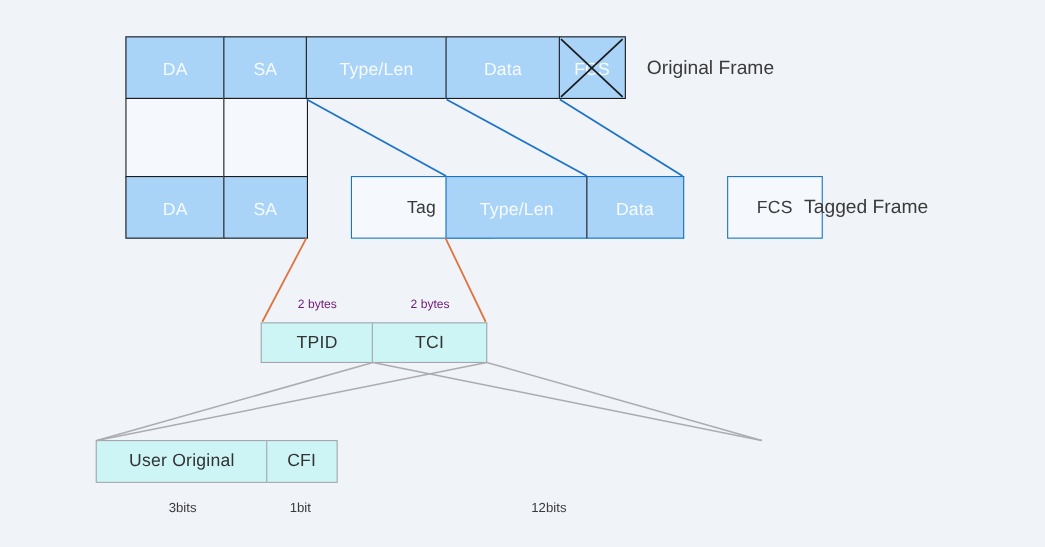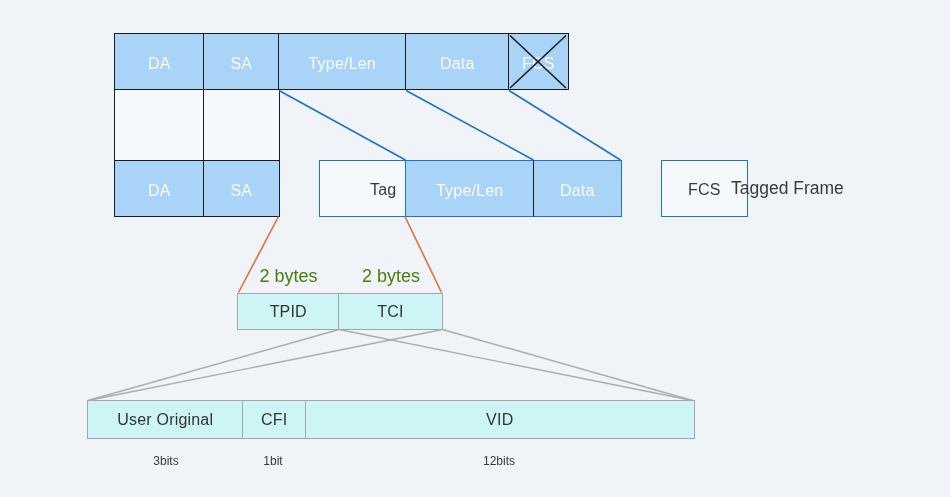--- a/index.html
+++ b/index.html
@@ -23,21 +23,21 @@
   .cell.light{background:var(--cell-light);color:var(--text-dark);padding-top:2px;margin-left:41px;}
   .cell.cyan{background:var(--cell-cyan);color:#333;border-color:var(--border-gray);border-width:1.5px;}
   .cell.blue-border{border-color:var(--border-blue);}
   .cell.black-left{border-left-color:var(--border-dark);}
   .empty{background:var(--cell-light);}
   .frame-label{
     position:absolute;display:flex;align-items:center;font-size:17.5px;color:var(--text-dark);
   }
   .small-label{
     position:absolute;display:flex;align-items:center;justify-content:center;
-    font-size:18px;color:#4d7c0f;
+    font-size:11px;color:#701a75;
   }
   .bits-label{
     position:absolute;display:flex;align-items:center;justify-content:center;
     font-size:12px;color:var(--text-dark);
   }
   svg.lines{position:absolute;left:0;top:0;z-index:6;pointer-events:none;}
   .ln-blue{stroke:var(--border-blue);stroke-width:1.6;}
   .ln-dark{stroke:var(--border-dark);stroke-width:1.6;}
   .ln-orange{stroke:var(--line-orange);stroke-width:1.6;}
   .ln-gray{stroke:var(--line-gray);stroke-width:1.4;}
@@ -45,41 +45,41 @@
 </head>
 <body>
 
 <div class="stage">
 
   <div class="cell blue" style="left:114px;top:33px;width:90.5px;height:57px">DA</div>
   <div class="cell blue" style="left:203px;top:33px;width:76.5px;height:57px">SA</div>
   <div class="cell blue" style="left:278px;top:33px;width:128.5px;height:57px">Type/Len</div>
   <div class="cell blue" style="left:405px;top:33px;width:104.5px;height:57px">Data</div>
   <div class="cell blue" style="left:508px;top:33px;width:60.5px;height:57px">FCS</div>
+  <div class="frame-label" style="left:588px;top:33px;height:57px">Original Frame</div>
 
   <div class="cell empty" style="left:114px;top:88.5px;width:90.5px;height:73px"></div>
   <div class="cell empty" style="left:203px;top:88.5px;width:76.5px;height:73px"></div>
 
   <div class="cell blue" style="left:114px;top:160px;width:90.5px;height:57px">DA</div>
   <div class="cell blue" style="left:203px;top:160px;width:76.5px;height:57px">SA</div>
   <div class="cell light blue-border" style="left:278px;top:160px;width:128.5px;height:57px">Tag</div>
   <div class="cell blue blue-border" style="left:405px;top:160px;width:129.5px;height:57px">Type/Len</div>
   <div class="cell blue blue-border black-left" style="left:533px;top:160px;width:88.5px;height:57px">Data</div>
   <div class="cell light blue-border" style="left:620px;top:160px;width:86.5px;height:57px">FCS</div>
   <div class="frame-label" style="left:731px;top:160px;height:57px">Tagged Frame</div>
 
   <div class="small-label" style="left:238px;top:266px;width:101px;height:21px">2 bytes</div>
   <div class="small-label" style="left:339px;top:266px;width:104px;height:21px">2 bytes</div>
 
   <div class="cell cyan" style="left:237px;top:293px;width:102.5px;height:37px">TPID</div>
   <div class="cell cyan" style="left:338px;top:293px;width:105px;height:37px">TCI</div>
 
   <div class="cell cyan" style="left:87px;top:400px;width:156.5px;height:39px">User Original</div>
   <div class="cell cyan" style="left:242px;top:400px;width:64.5px;height:39px">CFI</div>
-  <div class="cell cyan" style="left:305px;top:400px;width:389.5px;height:39px">VID</div>
 
   <div class="bits-label" style="left:116px;top:450px;width:100px;height:22px">3bits</div>
   <div class="bits-label" style="left:223px;top:450px;width:100px;height:22px">1bit</div>
   <div class="bits-label" style="left:449px;top:450px;width:100px;height:22px">12bits</div>
 
   <svg class="lines" width="950" height="497" viewBox="0 0 950 497">
     <line class="ln-dark" x1="510" y1="35.5" x2="566" y2="88"></line>
     <line class="ln-dark" x1="566" y1="35.5" x2="510" y2="88"></line>
     <line class="ln-blue" x1="279" y1="90.5" x2="405.5" y2="160"></line>
     <line class="ln-blue" x1="406" y1="90.5" x2="533.5" y2="160"></line>

